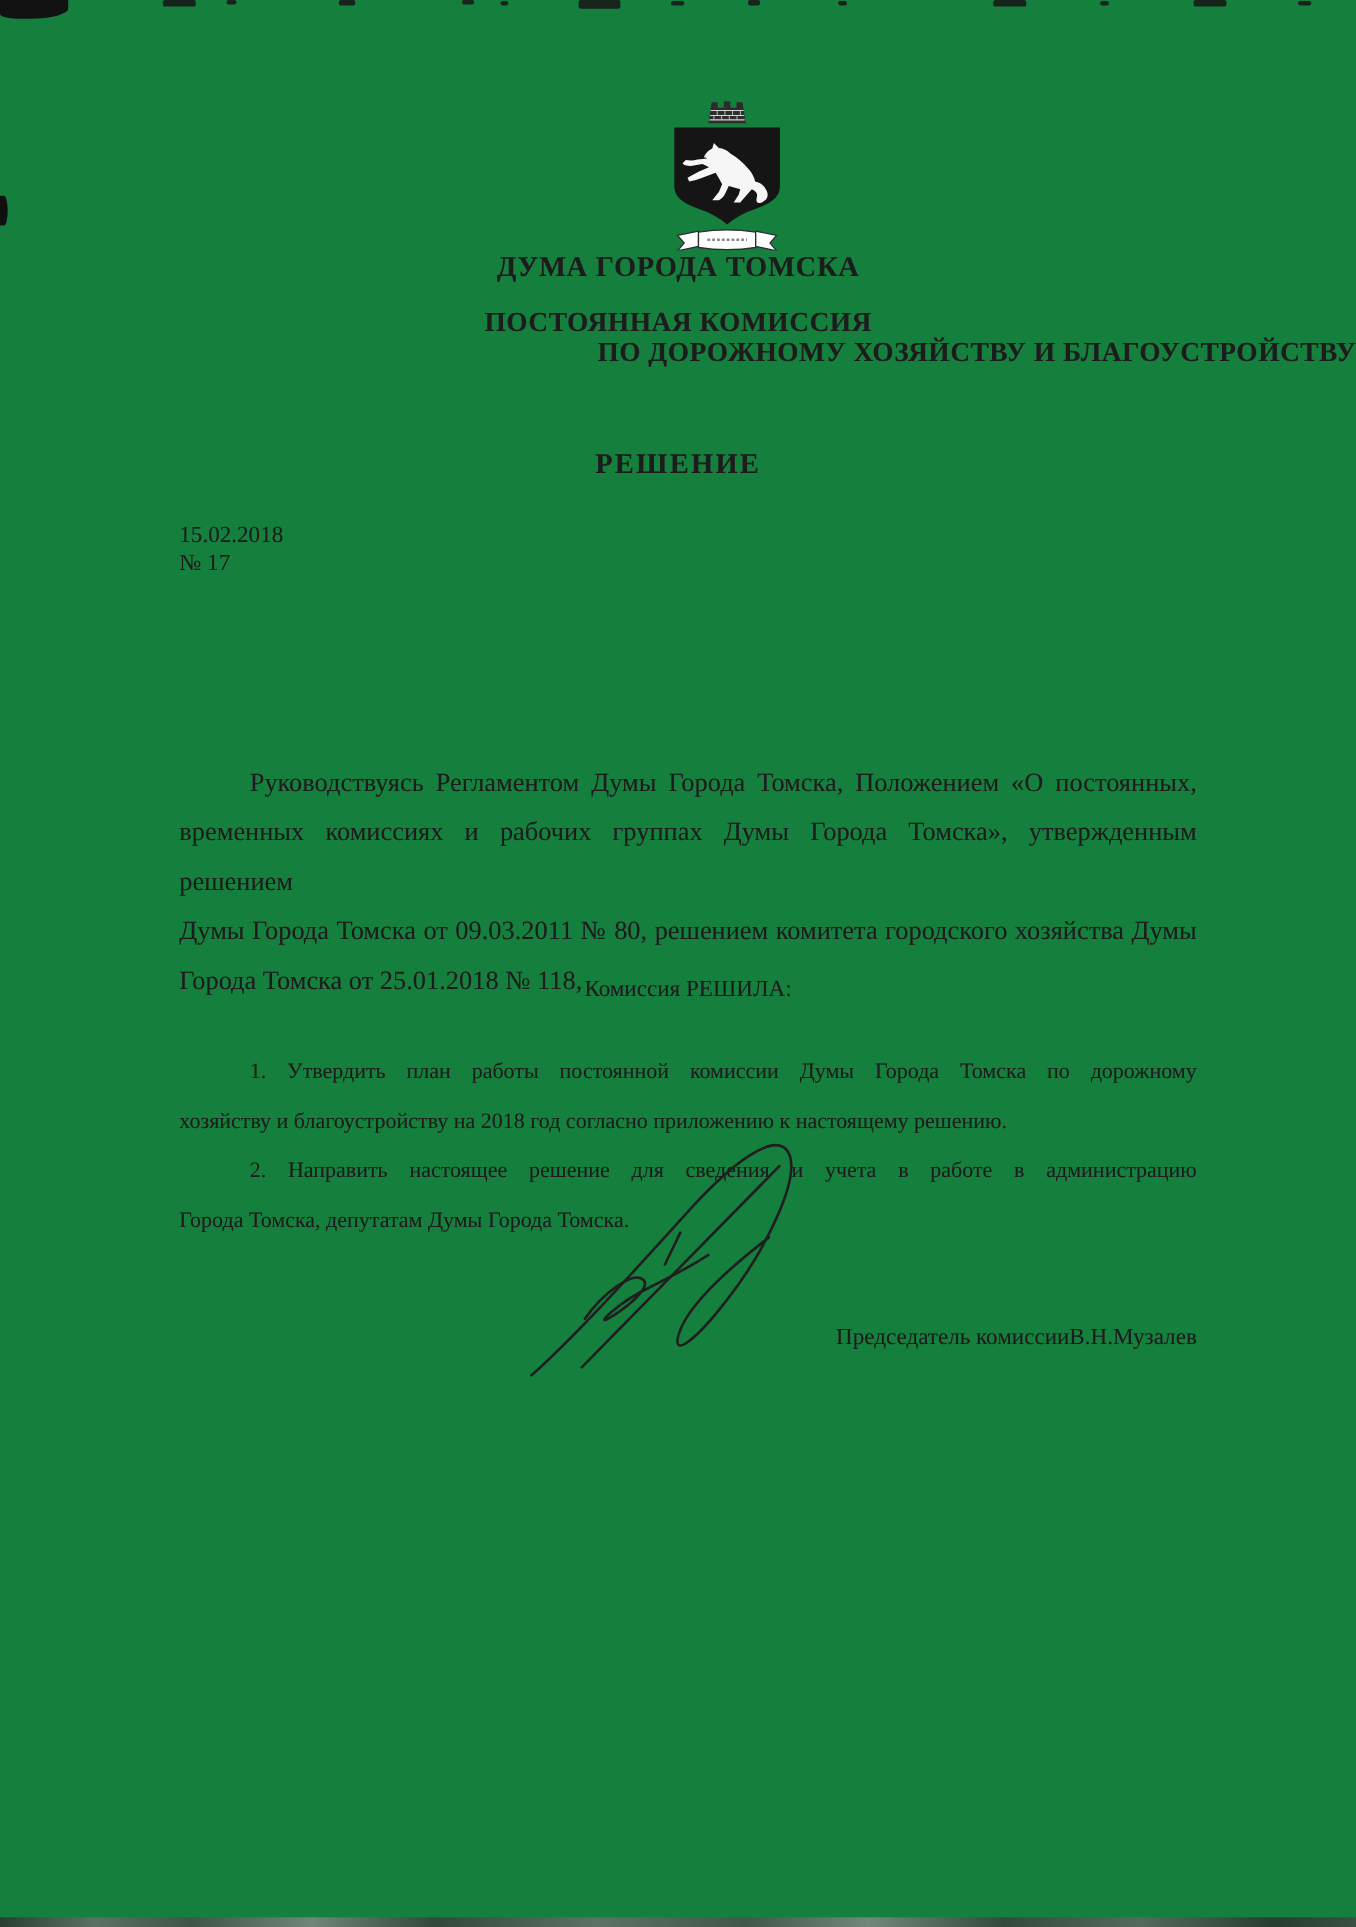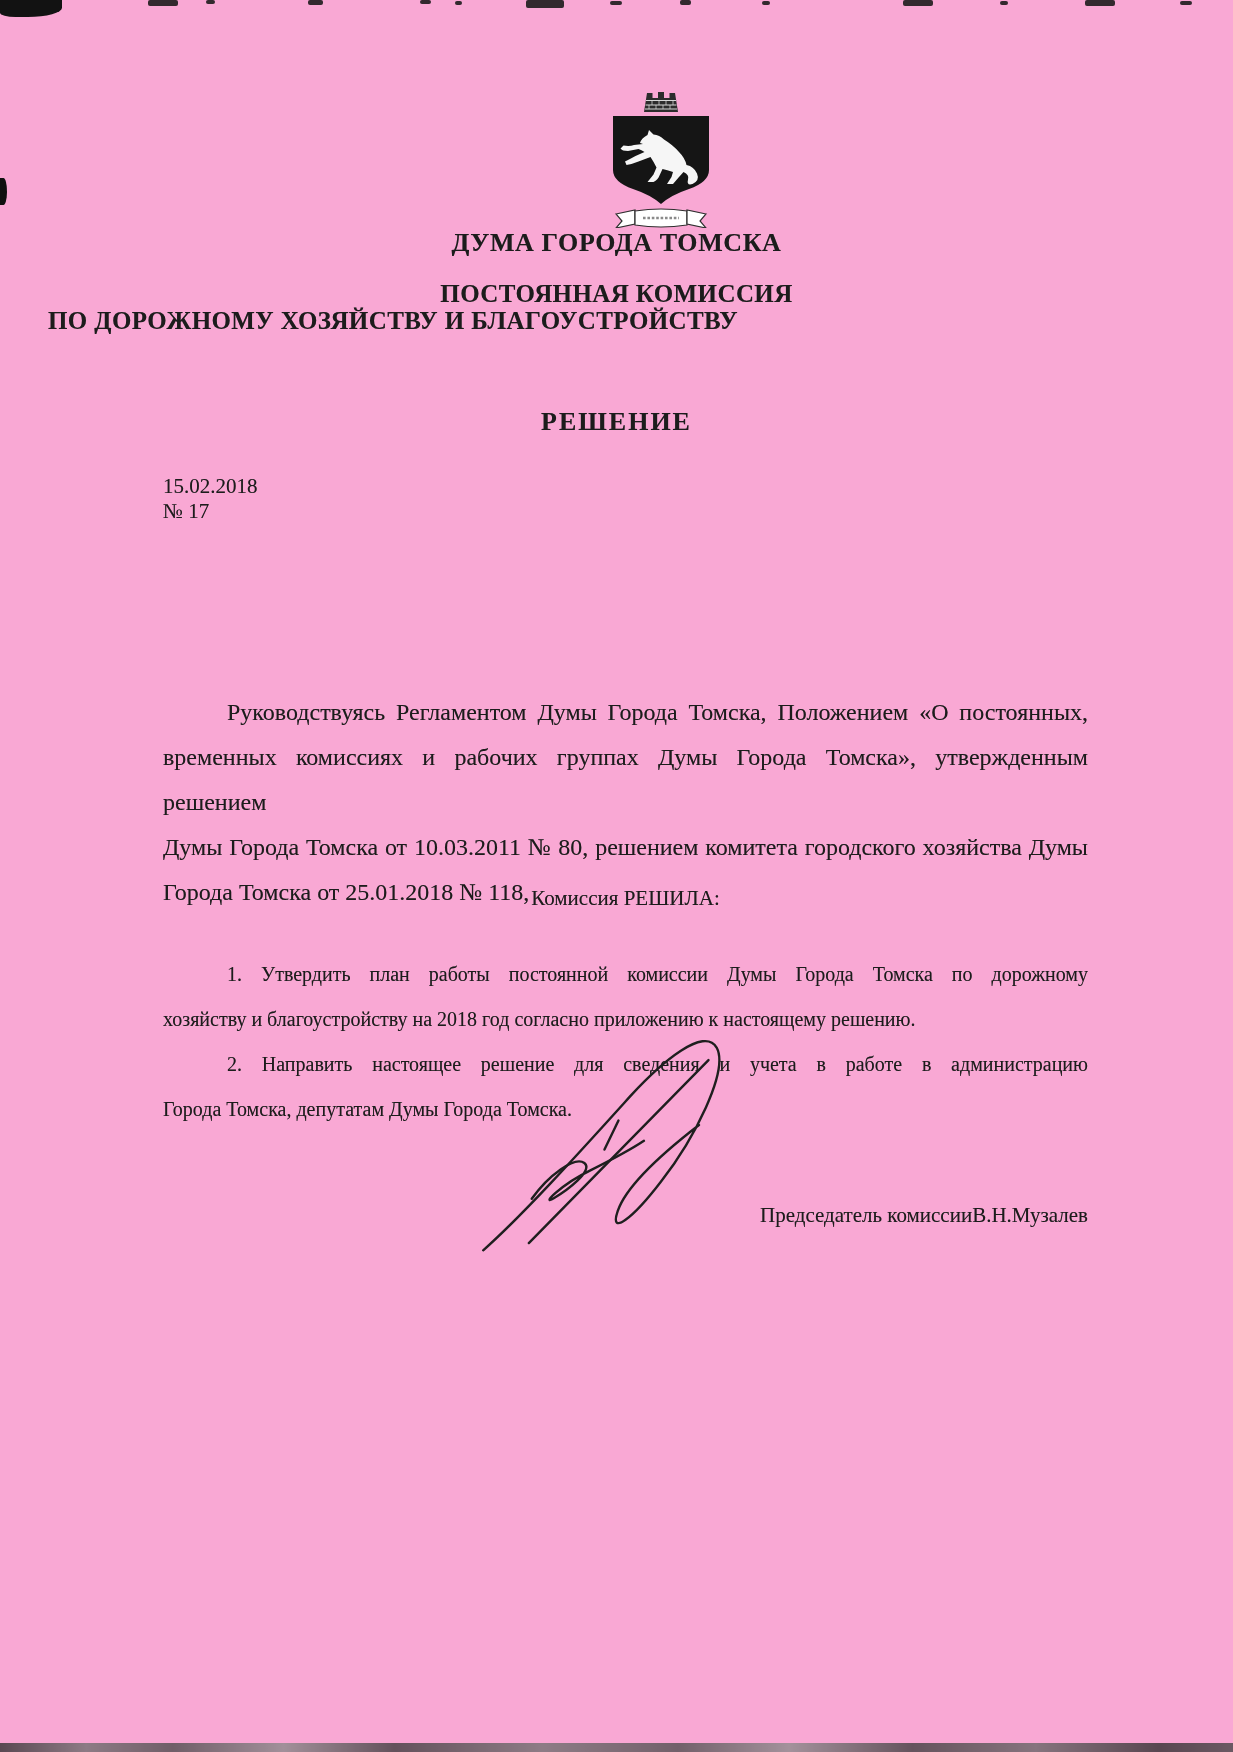--- a/index.html
+++ b/index.html
@@ -5,21 +5,21 @@
   html, body {
     margin: 0;
     padding: 0;
     background: #ffffff;
   }
   .page {
     position: relative;
     width: 1233px;
     height: 1752px;
     margin: 0 auto;
-    background: #f9a8d4;
+    background: #15803d;
     font-family: "Liberation Serif", "DejaVu Serif", serif;
     color: #1c1c1c;
     overflow: hidden;
     text-shadow: 0 0 0.6px rgba(50,50,50,0.45);
   }
   
   .emblem-wrap {
     position: absolute;
     top: 88px;
     left: 0; right: 0;
@@ -42,21 +42,21 @@
     left: 0; right: 0;
     text-align: center;
     font-size: 25px;
     font-weight: 700;
     letter-spacing: 0.4px;
   }
   .commission-2 {
     position: absolute;
     top: 307px;
     left: 0; right: 0;
-    text-align: left;
+    text-align: right;
     font-size: 25px;
     font-weight: 700;
     letter-spacing: 0.4px;
     padding-left: 48px;
   }
   .doc-type {
     position: absolute;
     top: 363px;
     left: 0; right: 0;
     text-align: center;
@@ -196,21 +196,21 @@
 
   <div class="meta-row">
     <span>15.02.2018</span>
     <span>№ 17</span>
   </div>
 
 
   <div class="preamble">
     <div class="line just indent">Руководствуясь Регламентом Думы Города Томска, Положением «О постоянных,</div>
     <div class="line just">временных комиссиях и рабочих группах Думы Города Томска», утвержденным решением</div>
-    <div class="line just">Думы Города Томска от 10.03.2011 № 80, решением комитета городского хозяйства Думы</div>
+    <div class="line just">Думы Города Томска от 09.03.2011 № 80, решением комитета городского хозяйства Думы</div>
     <div class="line">Города Томска от 25.01.2018 № 118,</div>
   </div>
 
   <div class="resolved-heading">Комиссия РЕШИЛА:</div>
 
   <div class="items">
     <p>
       <span class="line just indent" style="display:block">1. Утвердить план работы постоянной комиссии Думы Города Томска по дорожному</span>
       <span class="line" style="display:block">хозяйству и благоустройству на 2018 год согласно приложению к настоящему решению.</span>
     </p>

